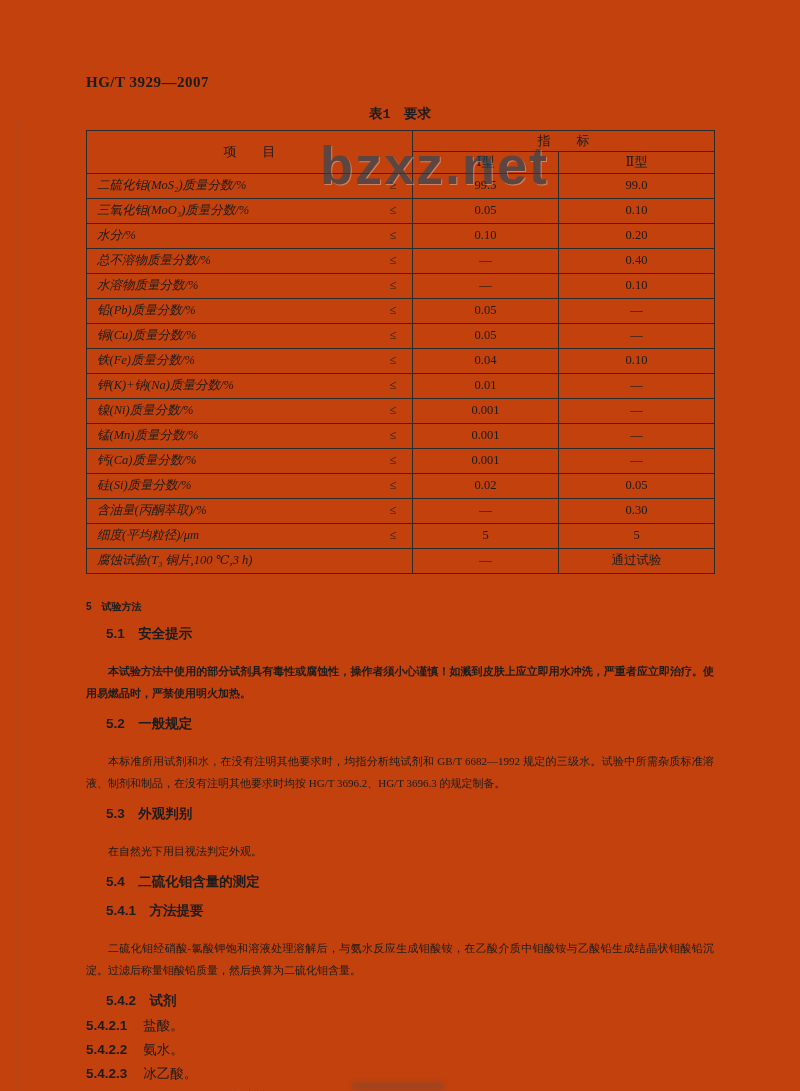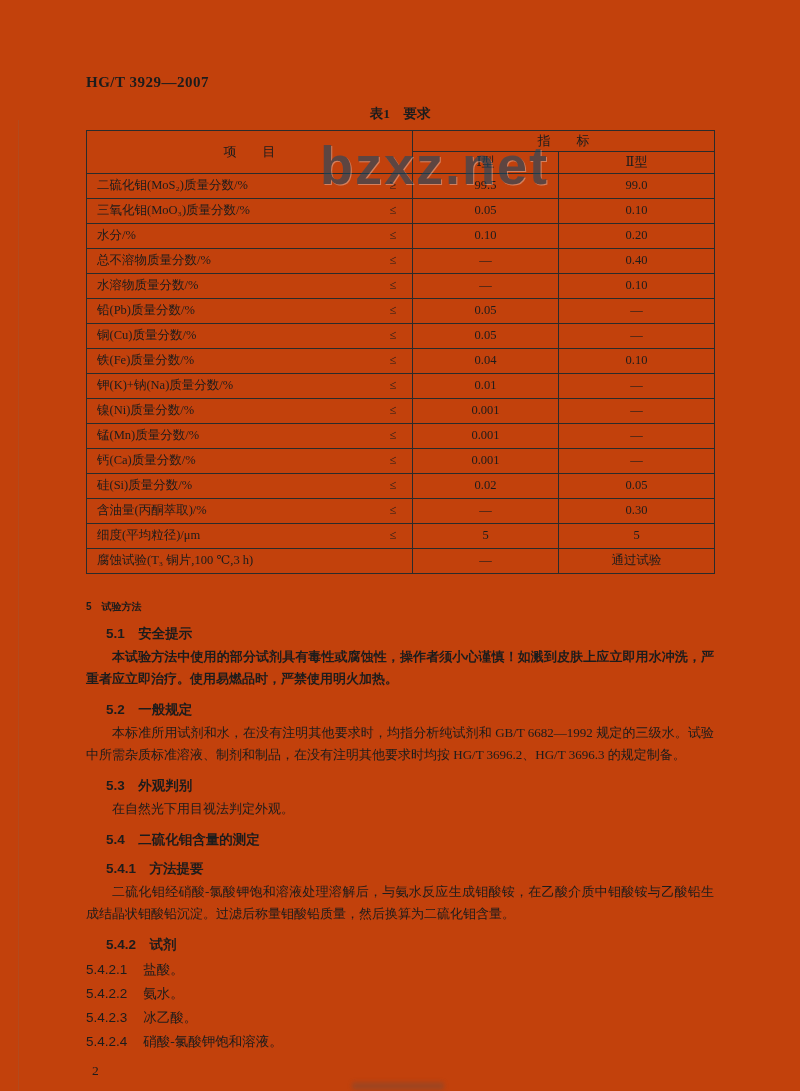--- a/index.html
+++ b/index.html
@@ -22,55 +22,56 @@
     position:absolute; left:352px; top:1082px; width:92px; height:8px;
     background:rgba(80,80,80,0.30); filter:blur(2px); border-radius:2px;
   }
   .doc-number {
     font-weight:bold; font-size:15px; letter-spacing:0.5px;
     margin-bottom:14px;
   }
   .table-caption {
     text-align:center; font-weight:bold; font-size:13.5px;
     margin-bottom:7px;
+    font-family:Liberation Mono, monospace;
   }
   table.spec { width:100%; border-collapse:collapse; table-layout:fixed; }
   .spec th, .spec td {
     border:1px solid #2b2b2b;
     font-size:12.5px; font-weight:normal;
     text-align:center; vertical-align:middle;
     padding:2px 4px; height:25px; line-height:1.25;
   }
   .spec tr.hdr th { height:21px; font-size:13px; }
-  .spec td.c-item { text-align:left; padding-left:10px; border-right:none; }
+  .spec td.c-item { text-align:left; padding-left:10px; border-right:none;font-style:italic; }
   .spec td.c-op   { border-left:none; }
   .watermark {
     position:absolute; left:320px; top:134px; z-index:5;
     font-family:"Liberation Sans","DejaVu Sans",sans-serif;
     font-weight:bold; font-size:54px; letter-spacing:2px;
     color:#0c4a6e; opacity:0.55; pointer-events:none;
     text-shadow:1px 1px 0 rgba(255,255,255,0.6);
   }
   .sec-h1 {
     font-family:"Liberation Sans","DejaVu Sans",sans-serif;
     font-weight:bold; font-size:10px; margin-top:26px;
   }
   .sec-h2 {
     font-family:"Liberation Sans","DejaVu Sans",sans-serif;
     font-weight:bold; font-size:13.5px; margin-top:11px;margin-left:20px;
   }
   .para {
-    font-size:13px; line-height:22px; text-indent:2em;
-    text-align:justify; margin-top:3px;
+    font-size:11px; line-height:22px; text-indent:2em;
+    text-align:justify; margin-top:17px;
   }
   .para.bold { font-weight:bold; }
   .clause { margin-top:8px; font-size:13.5px; line-height:16px; }
   .clause .num {
     font-family:"Liberation Sans","DejaVu Sans",sans-serif;
-    font-weight:normal; margin-right:16px;
+    font-weight:bold; margin-right:16px;
   }
   .page-number { margin-top:13px; font-size:13.5px; padding-left:6px; }
 </style>
 </head>
 <body>
 
 <div class="page">
 
   <div class="doc-number">HG/T 3929—2007</div>
 

